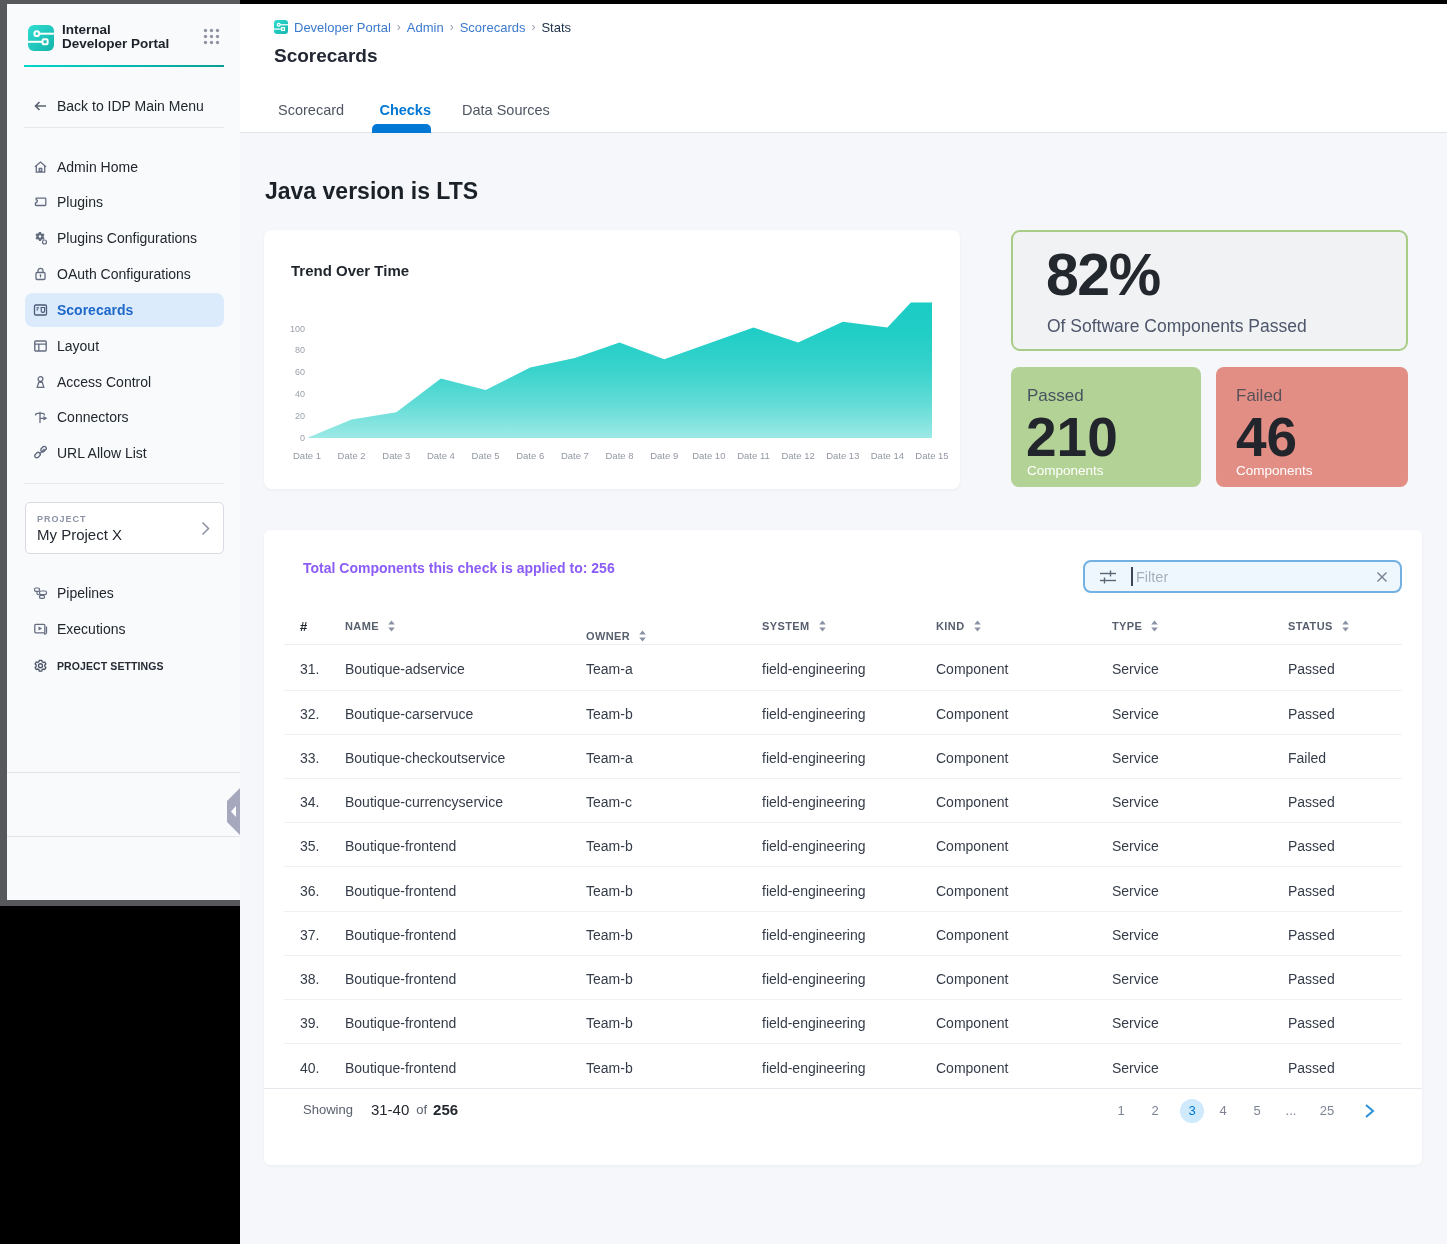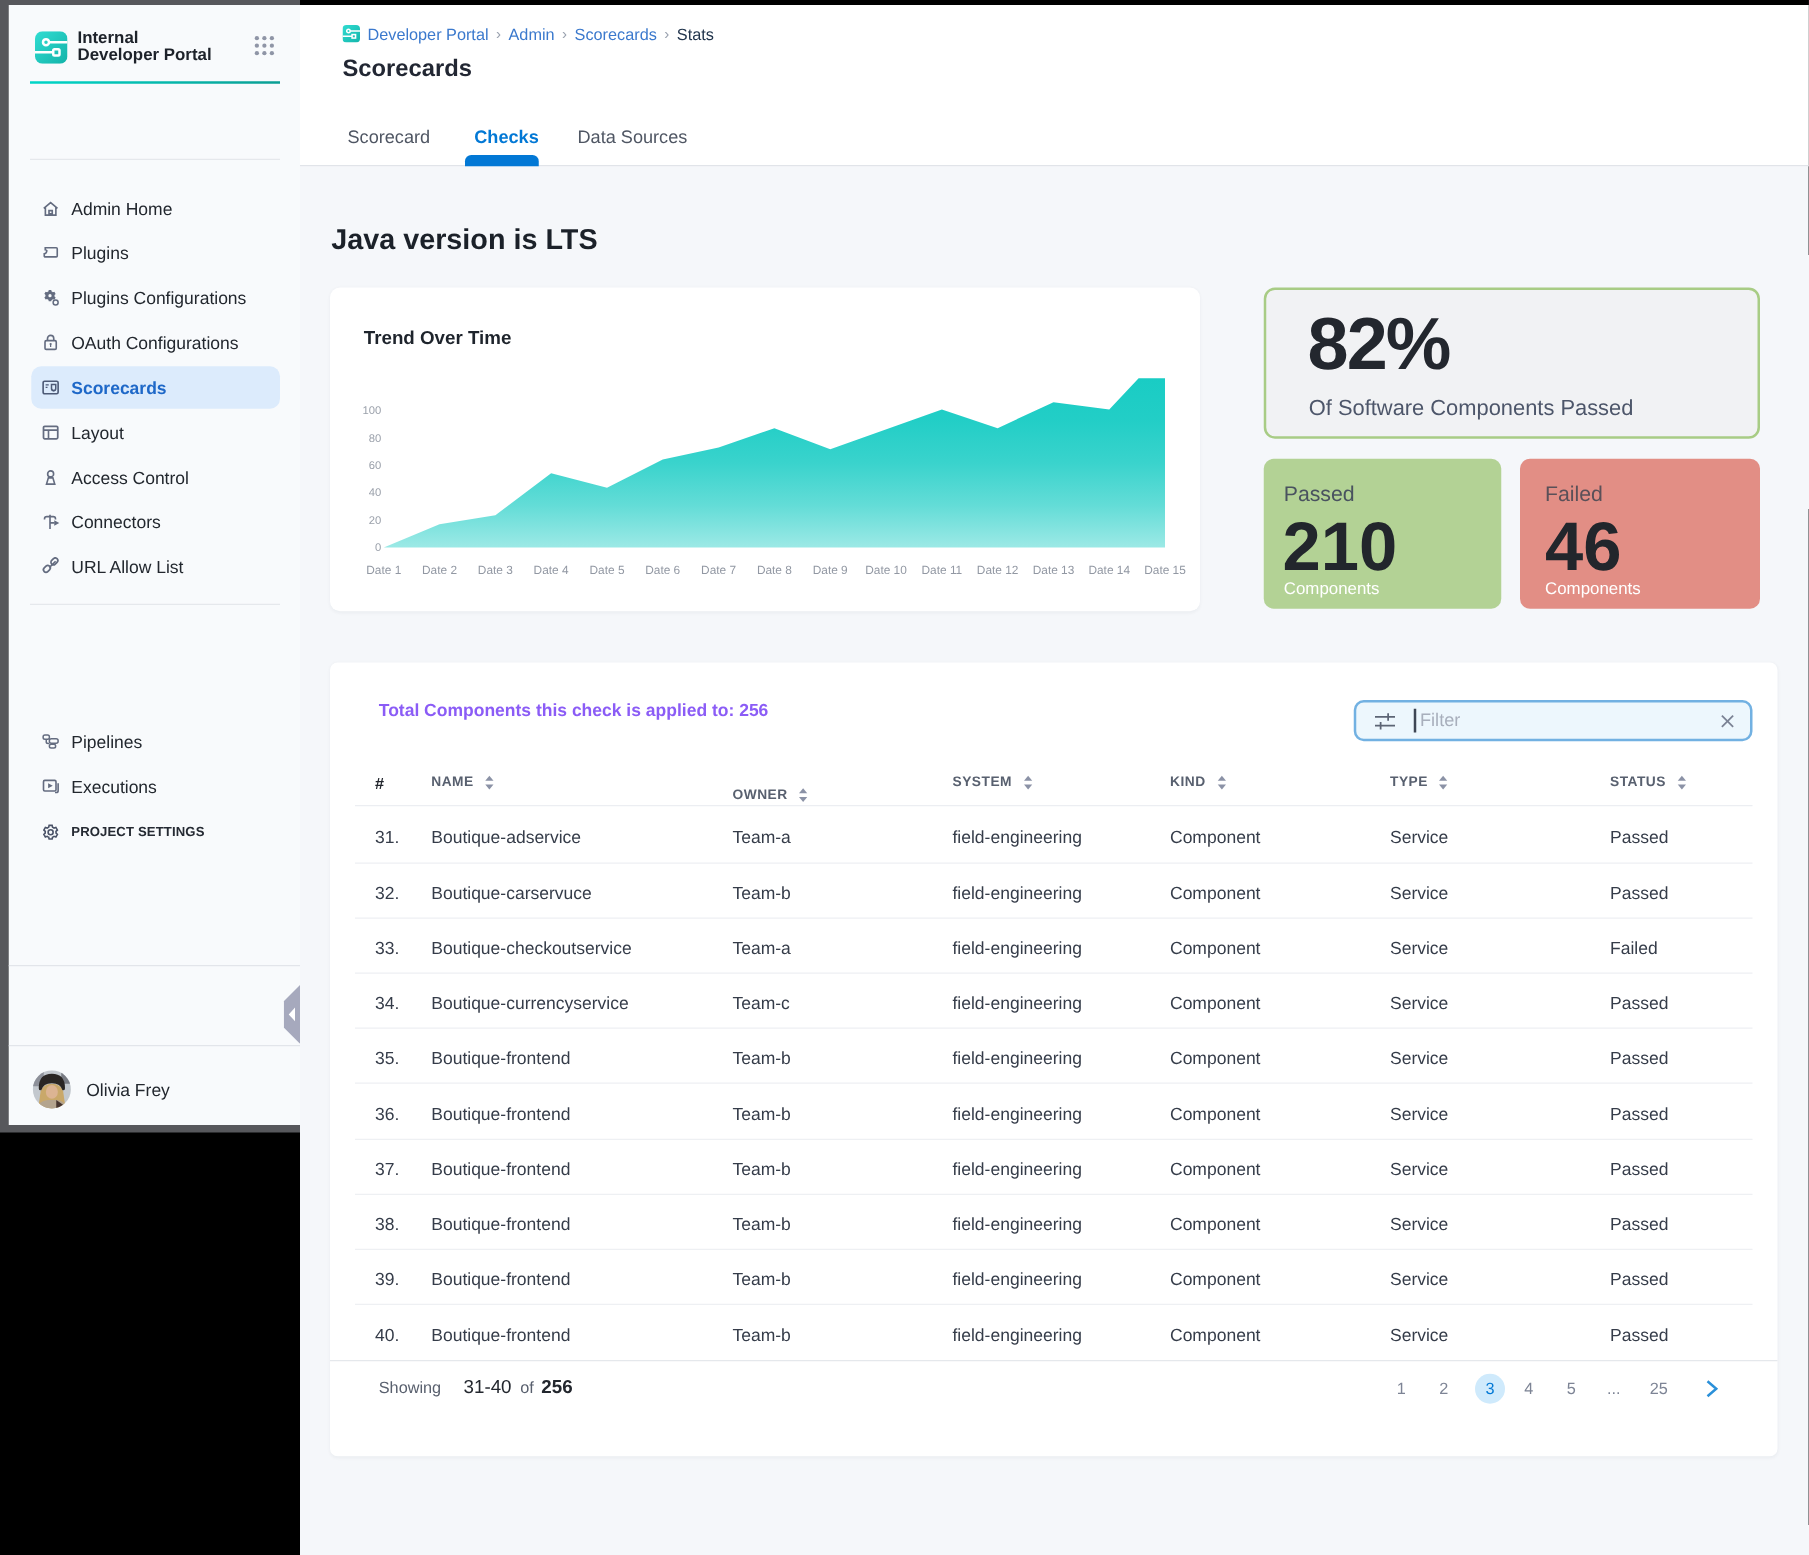--- a/index.html
+++ b/index.html
@@ -291,20 +291,26 @@
         <circle cx="14.5" cy="2.5" r="1.7"></circle>
       <circle cx="2.5" cy="8.5" r="1.7"></circle>
         <circle cx="8.5" cy="8.5" r="1.7"></circle>
         <circle cx="14.5" cy="8.5" r="1.7"></circle>
       <circle cx="2.5" cy="14.5" r="1.7"></circle>
         <circle cx="8.5" cy="14.5" r="1.7"></circle>
         <circle cx="14.5" cy="14.5" r="1.7"></circle>
     </svg>
     <div class="abs" style="left:17px; top:61px; width:200px; height:2px; background:linear-gradient(90deg,#00d6c8,#0b9e94);"></div>
 
+    <div class="sb-item" style="top:85px;">
+      <svg class="ic" viewBox="0 0 15 15" stroke="#596070" stroke-width="1.6" fill="none">
+          <path d="M13 7.5 L2.5 7.5 M6.5 3.5 L2.5 7.5 L6.5 11.5"></path>
+        </svg>
+      <span class="tx">Back to IDP Main Menu</span>
+    </div>
     <div class="divider" style="left:17px; top:123px; width:200px;"></div>
 
     <div id="menu">
         <div class="sb-item" style="top:145.5px;">
           <svg class="ic" viewBox="0 0 15 15">
             <path d="M2 7.2 L7.5 2.6 L13 7.2 M3.3 6.3 V12.6 H11.7 V6.3 M6.2 9 h2.6 v2.6 h-2.6 z" fill="none" stroke="#646c80" stroke-width="1.3"></path>
           </svg>
           <span class="tx" style="">Admin Home</span>
         </div>
         <div class="sb-item" style="top:181.35px;">
@@ -375,20 +381,27 @@
               <rect x="1.5" y="7.6" width="6" height="4" rx="2" transform="rotate(-45 4.5 9.6)"></rect>
               <rect x="7.5" y="1.6" width="6" height="4" rx="2" transform="rotate(-45 10.5 3.6)"></rect>
             </g>
           </svg>
           <span class="tx" style="">URL Allow List</span>
         </div>
       </div>
 
     <div class="divider" style="left:17px; top:479px; width:200px;"></div>
 
+    <div class="abs" style="left:18px; top:498px; width:199px; height:52px; background:#fff; border:1px solid #d8dbe3; border-radius:5px;">
+      <div class="abs" style="left:11px; top:11px; font-size:9px; letter-spacing:1px; color:#8c93a6; font-weight:600;">PROJECT</div>
+      <div class="abs" style="left:11px; top:23px; font-size:15px; color:#252a32;">My Project X</div>
+      <svg class="abs" style="right:13px; top:18px;" width="9" height="15" viewBox="0 0 9 15" fill="none" stroke="#8b92a4" stroke-width="1.5">
+          <path d="M1.5 1.5 L7.5 7.5 L1.5 13.5"></path>
+        </svg>
+    </div>
 
     <div id="menu2">
         <div class="sb-item" style="top:571.8px;">
           <svg class="ic" viewBox="0 0 15 15">
             <g fill="none" stroke="#646c80" stroke-width="1.2">
               <rect x="1.5" y="2.5" width="5" height="3.4" rx="1.4"></rect>
               <rect x="6.5" y="5.5" width="7" height="3.6" rx="1.6"></rect>
               <rect x="6.5" y="9.8" width="5" height="3" rx="1.4"></rect>
               <path d="M4 6 v2 q0 1.2 1.5 1.2 h1"></path>
             </g>
@@ -409,40 +422,20 @@
           <svg class="ic" viewBox="0 0 15 15">
             <path d="M6.3 1.8 h2.4 l0.35 1.45 a4.3 4.3 0 0 1 1.2 0.7 l1.45 -0.5 1.2 2.05 -1.1 1.05 a4.3 4.3 0 0 1 0 1.4 l1.1 1.05 -1.2 2.05 -1.45 -0.5 a4.3 4.3 0 0 1 -1.2 0.7 L8.7 12.7 H6.3 l-0.35 -1.45 a4.3 4.3 0 0 1 -1.2 -0.7 l-1.45 0.5 -1.2 -2.05 1.1 -1.05 a4.3 4.3 0 0 1 0 -1.4 L2.1 5.5 3.3 3.45 l1.45 0.5 a4.3 4.3 0 0 1 1.2 -0.7 Z" fill="none" stroke="#4b5368" stroke-width="1.3"></path>
             <circle cx="7.5" cy="7.25" r="2" fill="none" stroke="#4b5368" stroke-width="1.3"></circle>
           </svg>
           <span class="tx" style="font-size:10.5px;font-weight:bold;letter-spacing:0.1px;color:#252a33;">PROJECT SETTINGS</span>
         </div>
       </div>
 
     <div class="divider" style="left:0; top:768px; width:233px; background:#e2e5ea;"></div>
     <div class="divider" style="left:0; top:832px; width:233px; background:#e2e5ea;"></div>
-    <div class="sb-item" style="top:852px; height:32px;">
-      <svg class="abs" style="left:19px; top:0px;" width="31" height="31" viewBox="0 0 31 31">
-        <defs>
-            <clipPath id="av">
-              <circle cx="15.5" cy="15.5" r="15.2"></circle>
-            </clipPath>
-          </defs>
-        <g clip-path="url(#av)">
-          <rect width="31" height="31" fill="#c3c8ce"></rect>
-          <rect x="0" y="0" width="9" height="13" fill="#8d9099"></rect>
-          <rect x="23" y="0" width="8" height="11" fill="#787b83"></rect>
-          <path d="M4.5 31 L6.5 17 Q8.5 11 15.5 11 Q22.5 11 24.5 17 L26.5 31 Z" fill="#c9a86a"></path>
-          <ellipse cx="15.5" cy="17.5" rx="4.8" ry="5.5" fill="#dcb493"></ellipse>
-          <path d="M5 14.5 Q5 3 15.5 3 Q26 3 26 14.5 Q26 16.5 24 16.2 Q22.5 10.5 15.5 10.5 Q8.5 10.5 7 16.2 Q5 16.5 5 14.5 Z" fill="#2a2624"></path>
-          <path d="M3 31 Q5 25 12 24 L20 24 Q26 25 28 31 Z" fill="#b4a48e"></path>
-          <path d="M19 24 L29 31 L19 31 Z" fill="#46352f"></path>
-        </g>
-      </svg>
-      <span class="tx" style="left:62px;">Olivia Frey</span>
-    </div>
   </div>
 
   <svg class="abs" style="left:227px; top:788px;" width="13" height="47" viewBox="0 0 13 47">
     <polygon points="13,0 0,13 0,34 13,47" fill="#a6a9bd"></polygon>
     <polygon points="9,18 4,23.5 9,29" fill="#fff"></polygon>
   </svg>
 
 </div>
 
 </body></html>

